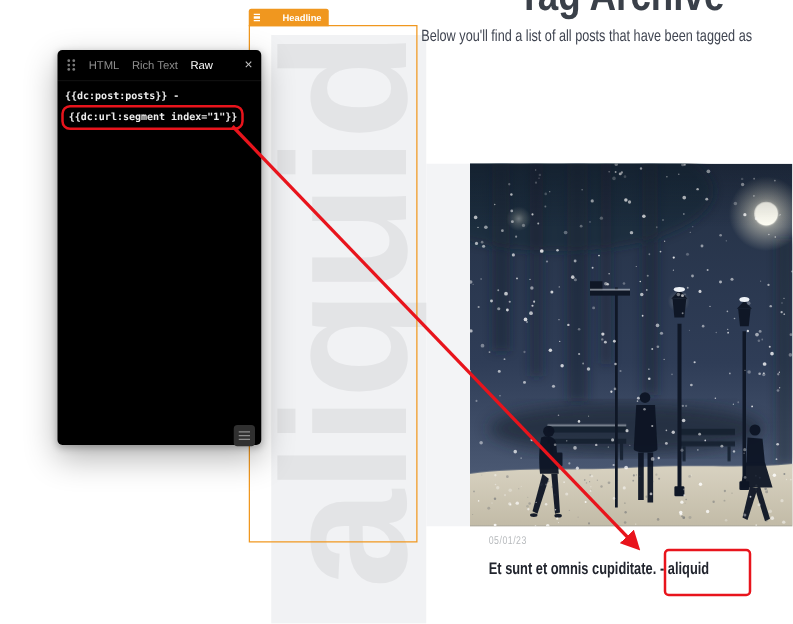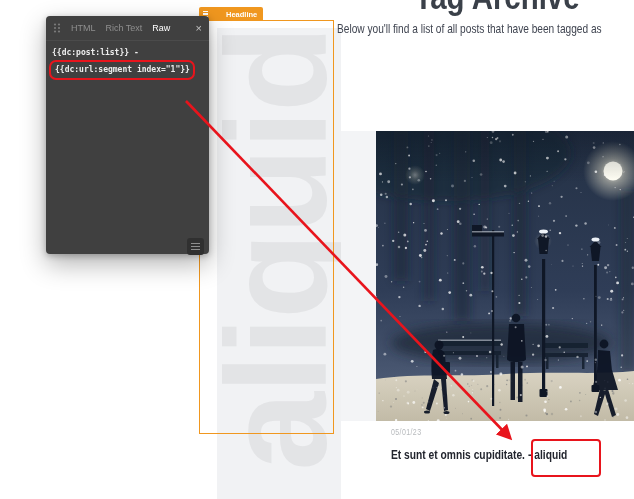--- a/index.html
+++ b/index.html
@@ -37,22 +37,22 @@
   .post-date{position:absolute;left:391px;top:427px;font-size:9px;letter-spacing:.5px;
              color:#b7babd;transform:scaleX(.78);transform-origin:left top;z-index:2;}
   .post-title{position:absolute;left:391px;top:446px;font-size:13.5px;line-height:17px;
               font-weight:bold;color:#22252e;white-space:nowrap;
               transform:scaleX(.76);transform-origin:left top;z-index:2;cursor:pointer;}
   .post-title .suffix{margin-left:4px;}
   .annot-box{border:2px solid #e8141c;border-radius:4px;position:absolute;z-index:6;}
   .annot-box-tag{left:531px;top:439px;width:66px;height:34px;}
 
   
-  .editor-panel{position:absolute;left:46px;top:16px;width:163px;height:238px;
-                background:#404040;border-radius:4px;z-index:5;
+  .editor-panel{position:absolute;left:46px;top:40px;width:163px;height:316px;
+                background:#000000;border-radius:4px;z-index:5;
                 box-shadow:0 10px 26px rgba(0,0,0,.30),0 2px 6px rgba(0,0,0,.25);}
   .panel-header{display:flex;align-items:center;height:24px;padding:0 7px;gap:10px;
                 border-bottom:1px solid rgba(255,255,255,.06);}
   .drag-icon{flex:0 0 auto;cursor:grab;}
   .tab{font-size:9px;color:#8f8f8f;cursor:pointer;}
   .tab.active{color:#fff;font-weight:normal;}
   .close{margin-left:auto;color:#c2c2c2;font-size:11px;line-height:11px;cursor:pointer;}
   .panel-body{position:relative;height:calc(100% - 25px);padding:6px 6px 0 6px;
               font-family:"DejaVu Sans Mono",monospace;font-size:8px;line-height:11px;
               color:#ededed;font-weight:bold;cursor:text;}
@@ -575,21 +575,21 @@
           <circle cx="2" cy="8.5" r="1.1"></circle>
             <circle cx="6" cy="8.5" r="1.1"></circle>
         </g>
       </svg>
       <span class="tab">HTML</span>
       <span class="tab">Rich Text</span>
       <span class="tab active">Raw</span>
       <span class="close">×</span>
     </div>
     <div class="panel-body">
-      <div class="code-line">{{dc:post:list}} -</div>
+      <div class="code-line">{{dc:post:posts}} -</div>
       <div class="code-box">
         <div class="code-line">{{dc:url:segment index="1"}}</div>
       </div>
       <div class="corner-btn">
           <i></i>
           <i></i>
           <i></i>
         </div>
     </div>
   </div>

